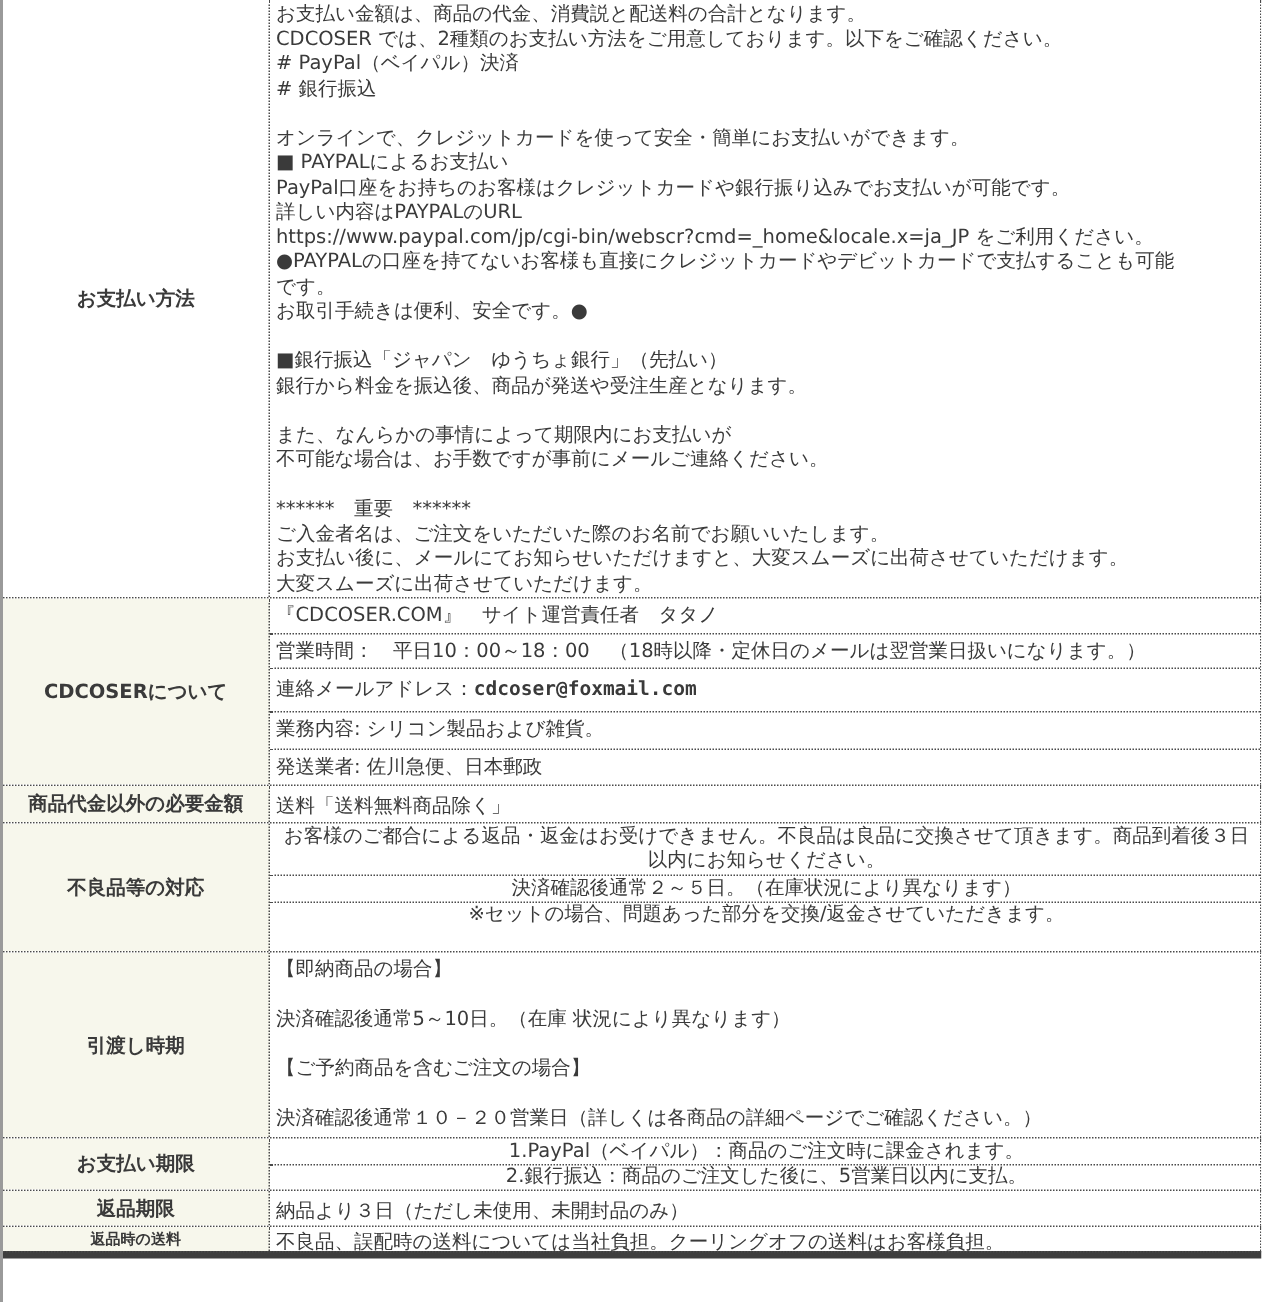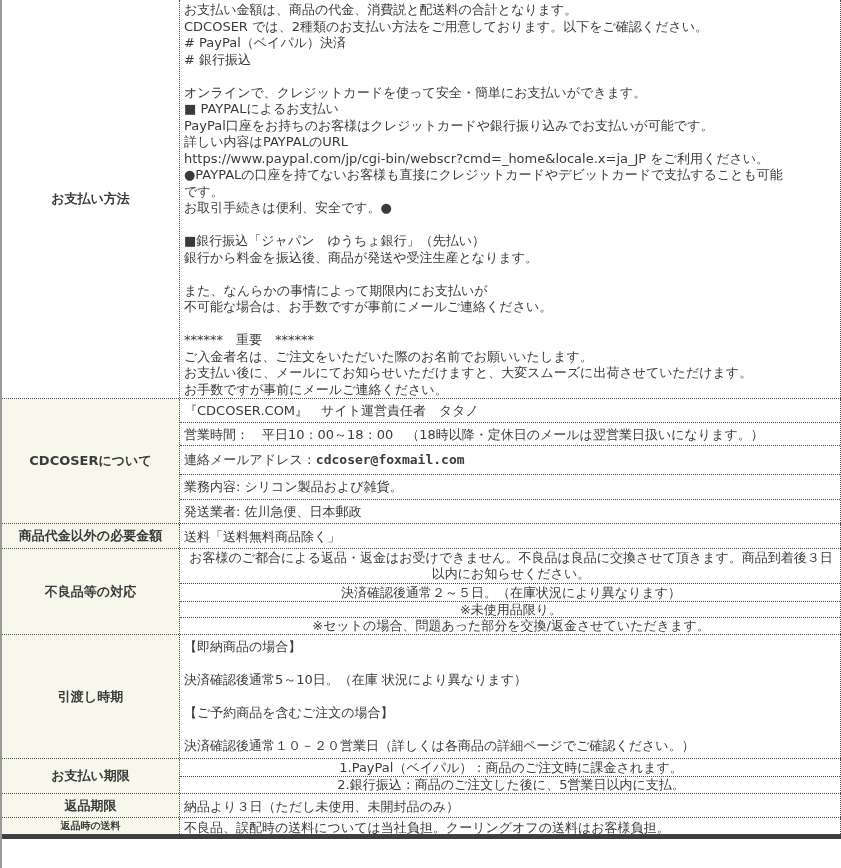--- a/index.html
+++ b/index.html
@@ -79,21 +79,21 @@
         <div>&nbsp;</div>
         <div>■銀行振込「ジャパン　ゆうちょ銀行」（先払い）</div>
         <div>銀行から料金を振込後、商品が発送や受注生産となります。</div>
         <div>&nbsp;</div>
         <div>また、なんらかの事情によって期限内にお支払いが</div>
         <div>不可能な場合は、お手数ですが事前にメールご連絡ください。</div>
         <div>&nbsp;</div>
         <div>******　重要　******</div>
         <div>ご入金者名は、ご注文をいただいた際のお名前でお願いいたします。</div>
         <div>お支払い後に、メールにてお知らせいただけますと、大変スムーズに出荷させていただけます。</div>
-        <div>お手数ですが事前にメールご連絡ください。</div>
+        <div>大変スムーズに出荷させていただけます。</div>
       </div>
   </section>
 
   <section class="row" style="height:125px">
     <div class="label-cell">CDCOSERについて</div>
     <div class="content-cell">
       <div class="sub" style="height:24px">『CDCOSER.COM』　サイト運営責任者　タタノ</div>
       <div class="sub" style="height:23px">営業時間：　平日10：00～18：00　（18時以降・定休日のメールは翌営業日扱いになります。）</div>
       <div class="sub" style="height:29px;padding-top:6px"><span>連絡メールアドレス：</span><span class="email">cdcoser@foxmail.com</span></div>
       <div class="sub" style="height:25px">業務内容: シリコン製品および雑貨。</div>
@@ -105,21 +105,20 @@
     <div class="label-cell">商品代金以外の必要金額</div>
     <div class="content-cell pad" style="padding-top:4px">送料「送料無料商品除く」</div>
   </section>
 
 
   <section class="row" style="height:86px">
     <div class="label-cell">不良品等の対応</div>
     <div class="content-cell">
       <div class="sub tight" style="height:35px;line-height:16px">お客様のご都合による返品・返金はお受けできません。不良品は良品に交換させて頂きます。商品到着後３日以内にお知らせください。</div>
       <div class="sub tight" style="height:18px">決済確認後通常２～５日。（在庫状況により異なります）</div>
-      <div class="sub tight" style="height:16px;padding-top:0">※未使用品限り。</div>
       <div class="sub tight last" style="height:17px;padding-top:0">※セットの場合、問題あった部分を交換/返金させていただきます。</div>
     </div>
   </section>
 
   <section class="row" style="height:124px">
     <div class="label-cell">引渡し時期</div>
     <div class="content-cell pad lines" style="padding-top:4px">
         <div>【即納商品の場合】</div>
         <div>&nbsp;</div>
         <div>決済確認後通常5～10日。（在庫 状況により異なります）</div>

